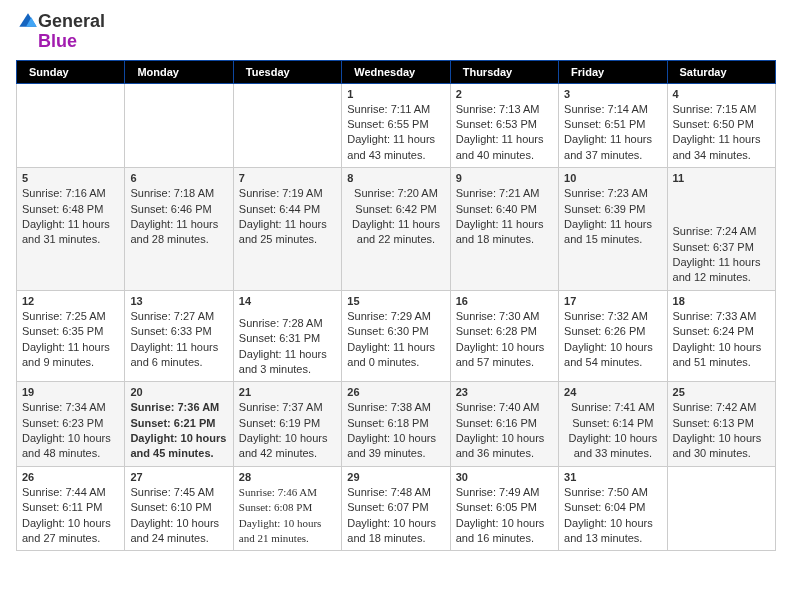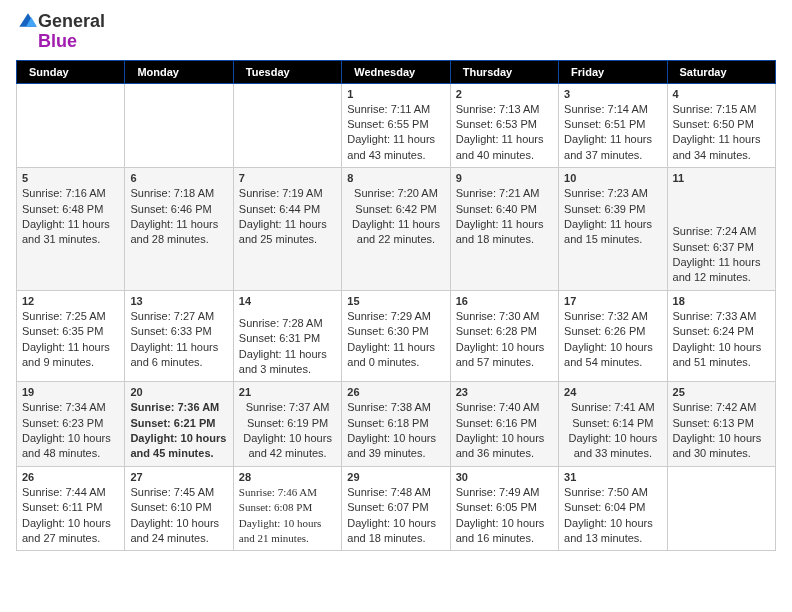--- a/index.html
+++ b/index.html
@@ -271,21 +271,21 @@
           </td>
           <td>
             <span class="day-number">20</span>
             <div class="day-info" style="white-space: pre-line; font-weight: bold;">Sunrise: 7:36 AM
 Sunset: 6:21 PM
 Daylight: 10 hours
 and 45 minutes.</div>
           </td>
           <td>
             <span class="day-number">21</span>
-            <div class="day-info" style="white-space: pre-line; text-align: center;">Sunrise: 7:37 AM
+            <div class="day-info" style="white-space: pre-line;">Sunrise: 7:37 AM
 Sunset: 6:19 PM
 Daylight: 10 hours
 and 42 minutes.</div>
           </td>
           <td>
             <span class="day-number">26</span>
             <div class="day-info" style="white-space: pre-line;">Sunrise: 7:38 AM
 Sunset: 6:18 PM
 Daylight: 10 hours
 and 39 minutes.</div>

